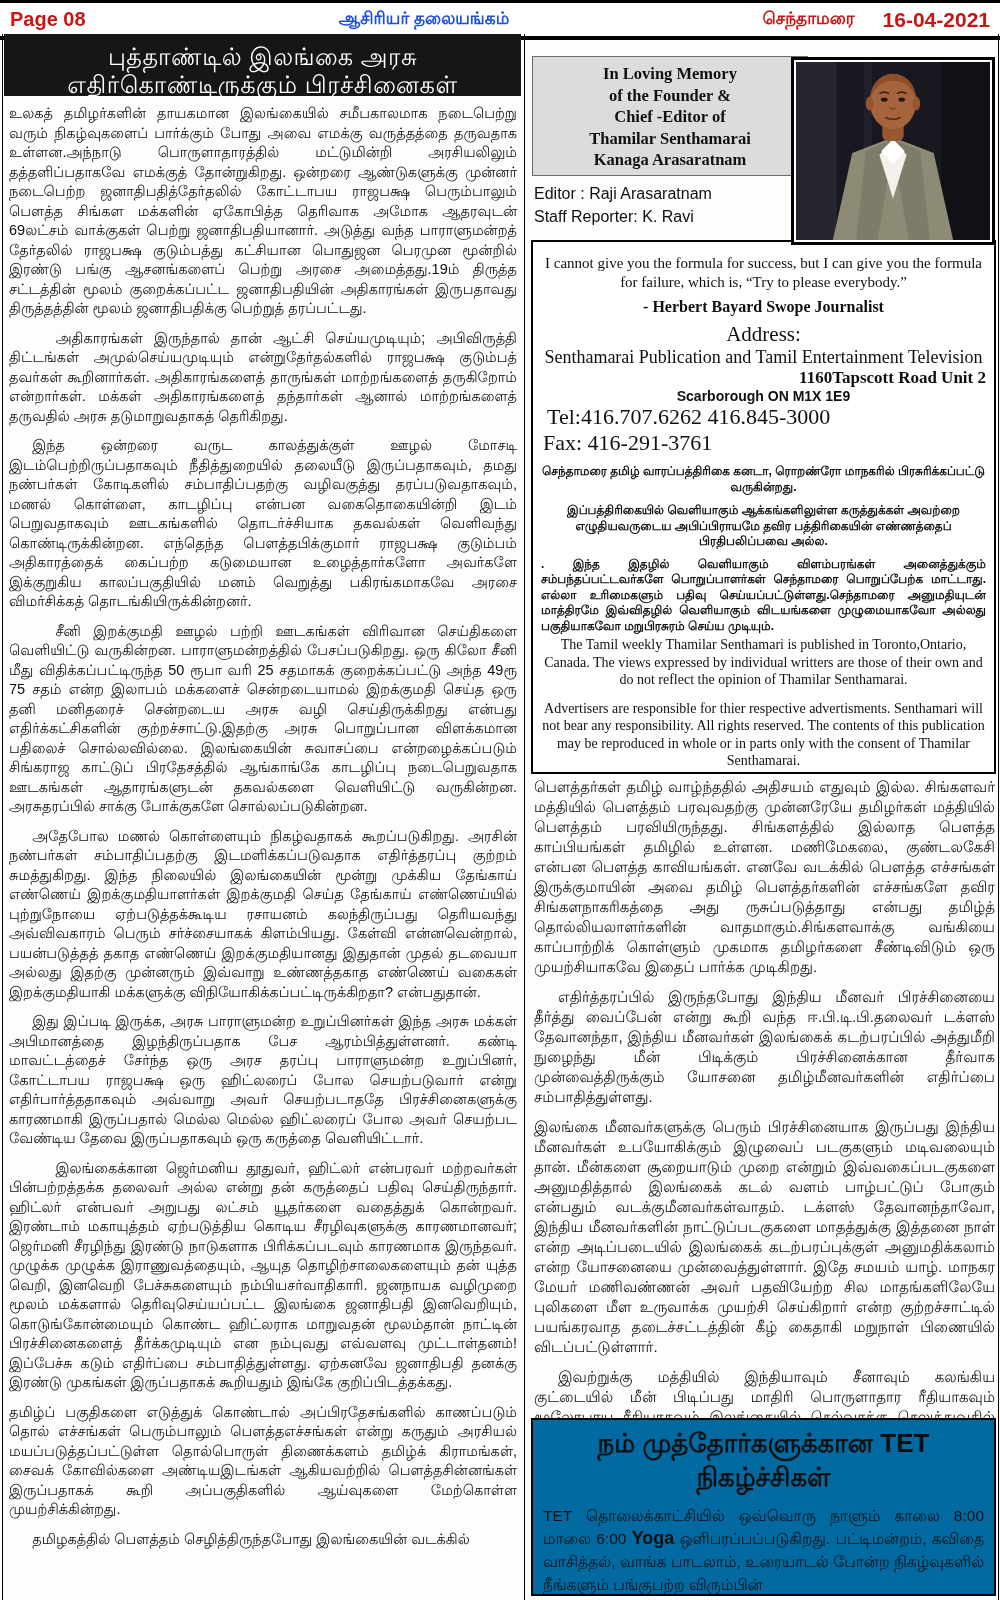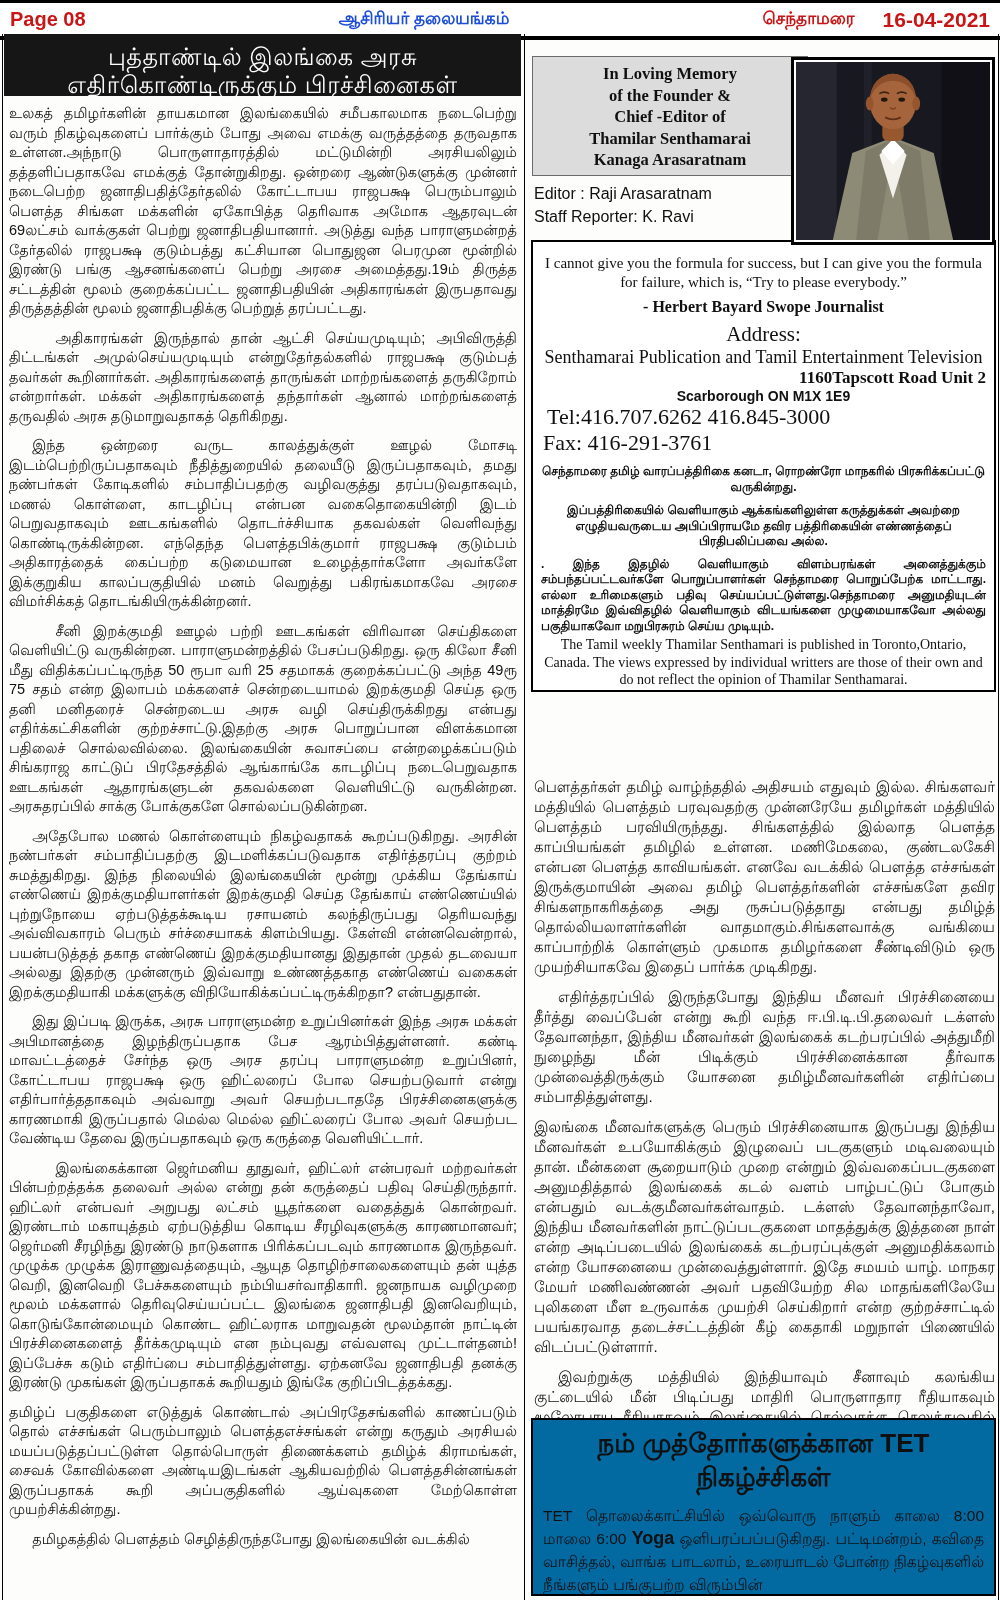--- a/index.html
+++ b/index.html
@@ -50,21 +50,21 @@
   }
   .photo-frame {
     position:absolute; left:791px; top:57px; width:204px; height:188px;
     border:3px solid #000; background:#fff; padding:2px; z-index:3;
   }
   .photo-frame svg { display:block; width:100%; height:100%; }
   .staff-block { position:absolute; left:534px; top:182px; width:255px; font-size:16px; line-height:23px; z-index:2; }
 
   
   .info-box {
-    position:absolute; left:531px; top:240px; width:465px; height:452px;
+    position:absolute; left:531px; top:240px; width:465px; height:534px;
     border:2px solid #000; padding:12px 8px 0; overflow:hidden; background:#fff;
   }
   .quote-text { font-family:"Liberation Serif","DejaVu Serif",serif; font-size:15px; line-height:19px; text-align:center; }
   .quote-attr { font-family:"Liberation Serif",serif; font-weight:bold; font-size:16px; text-align:center; margin-top:6px; }
   .addr-heading { font-family:"Liberation Serif",serif; font-size:21px; text-align:center; margin-top:6px; }
   .addr-line1 { font-family:"Liberation Serif",serif; font-size:18px; text-align:center; white-space:nowrap; }
   .addr-line2 { font-family:"Liberation Serif",serif; font-weight:bold; font-size:17px; text-align:right; }
   .addr-line3 { font-size:14px; font-weight:bold; text-align:center; }
   .addr-tel   { font-family:"Liberation Serif",serif; font-size:22px; line-height:26px; padding-left:6px; }
   .addr-fax   { font-family:"Liberation Serif",serif; font-size:22px; line-height:26px; padding-left:2px; }

